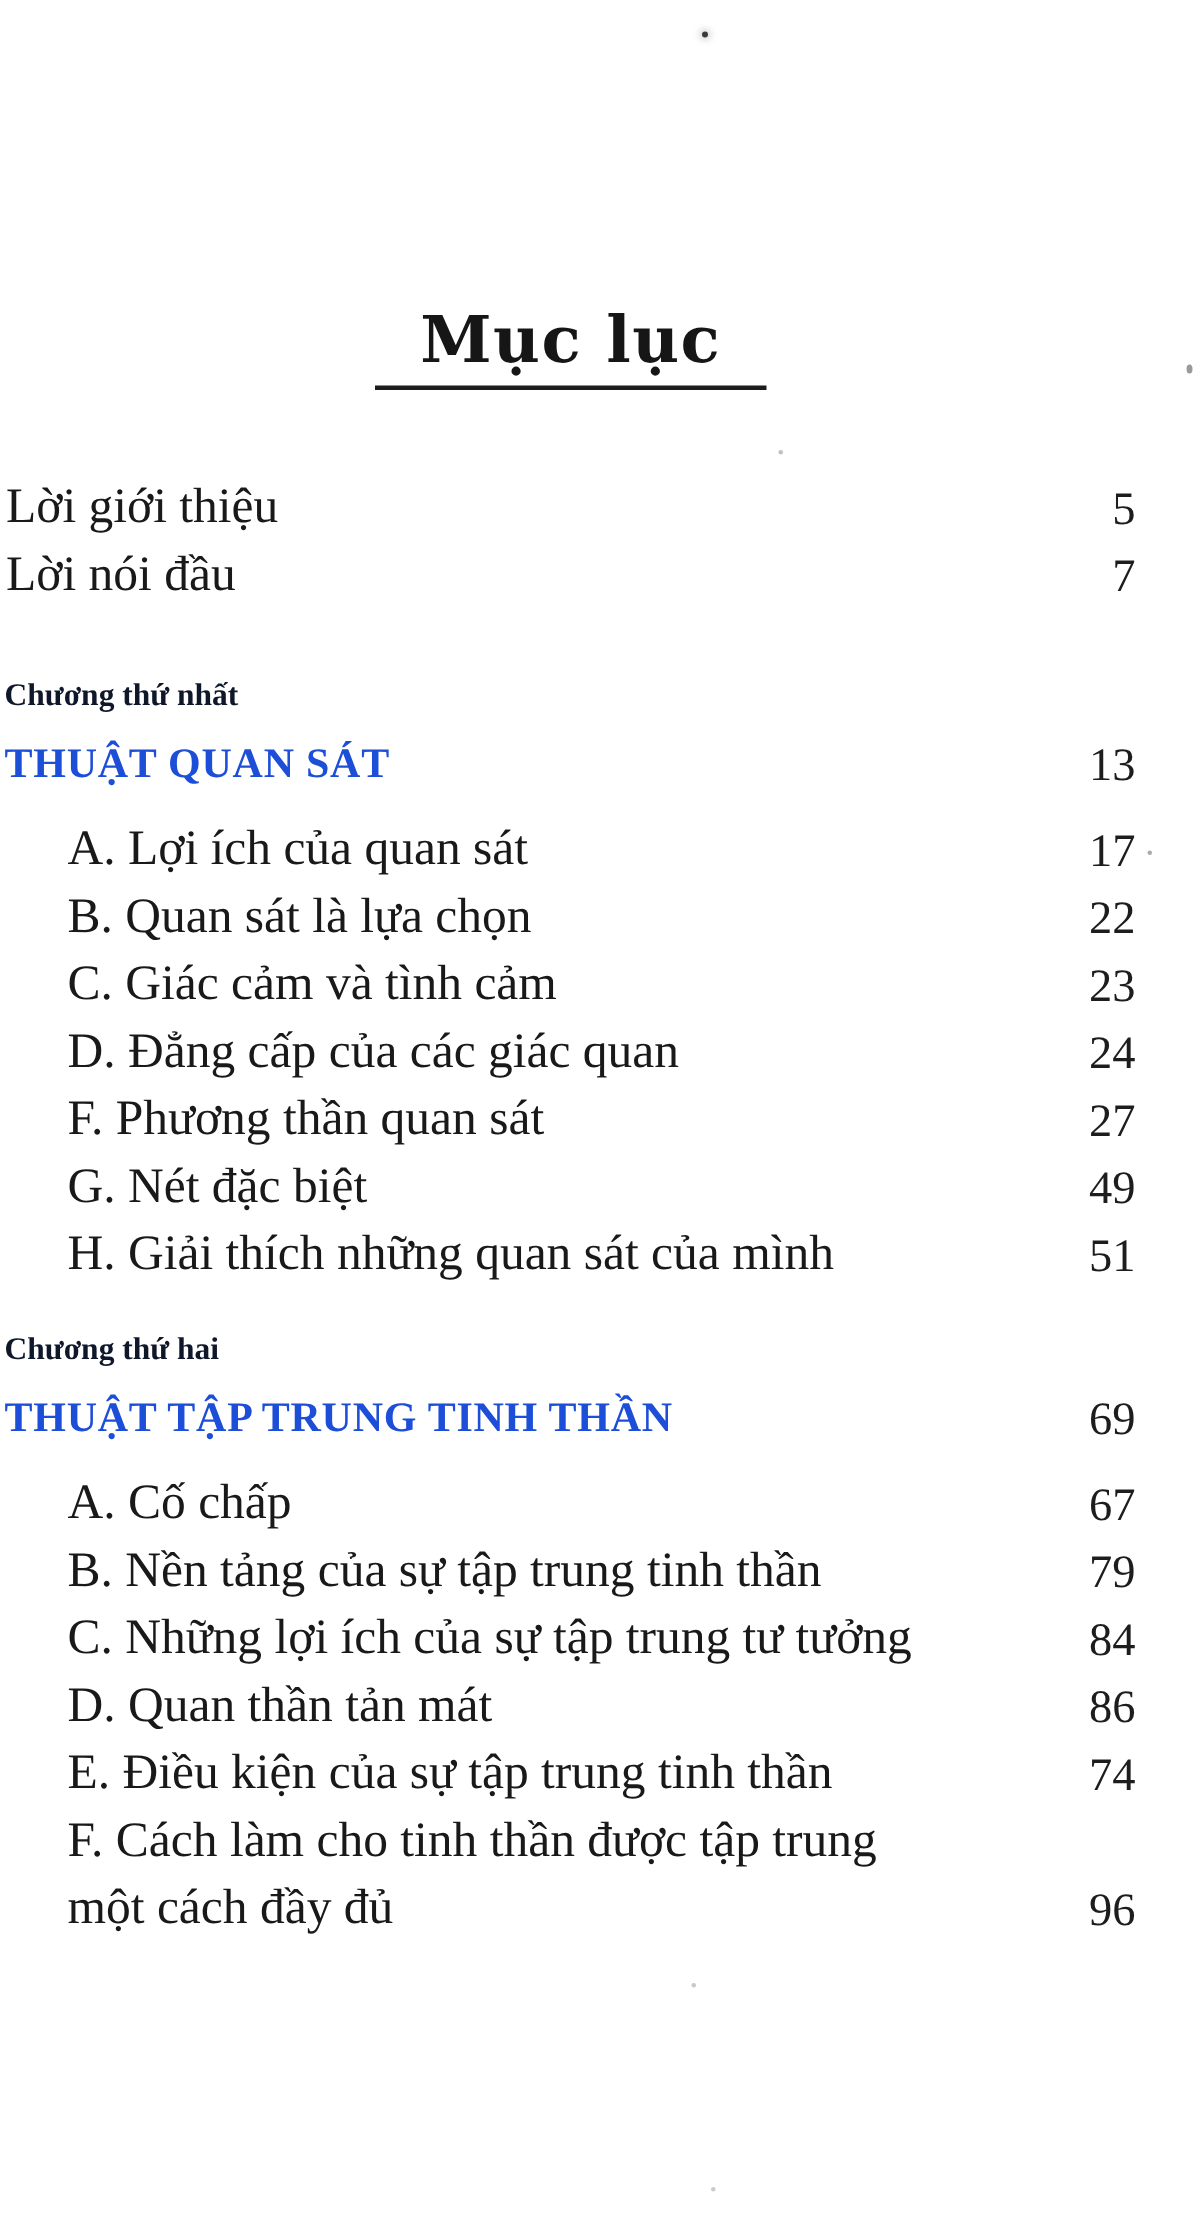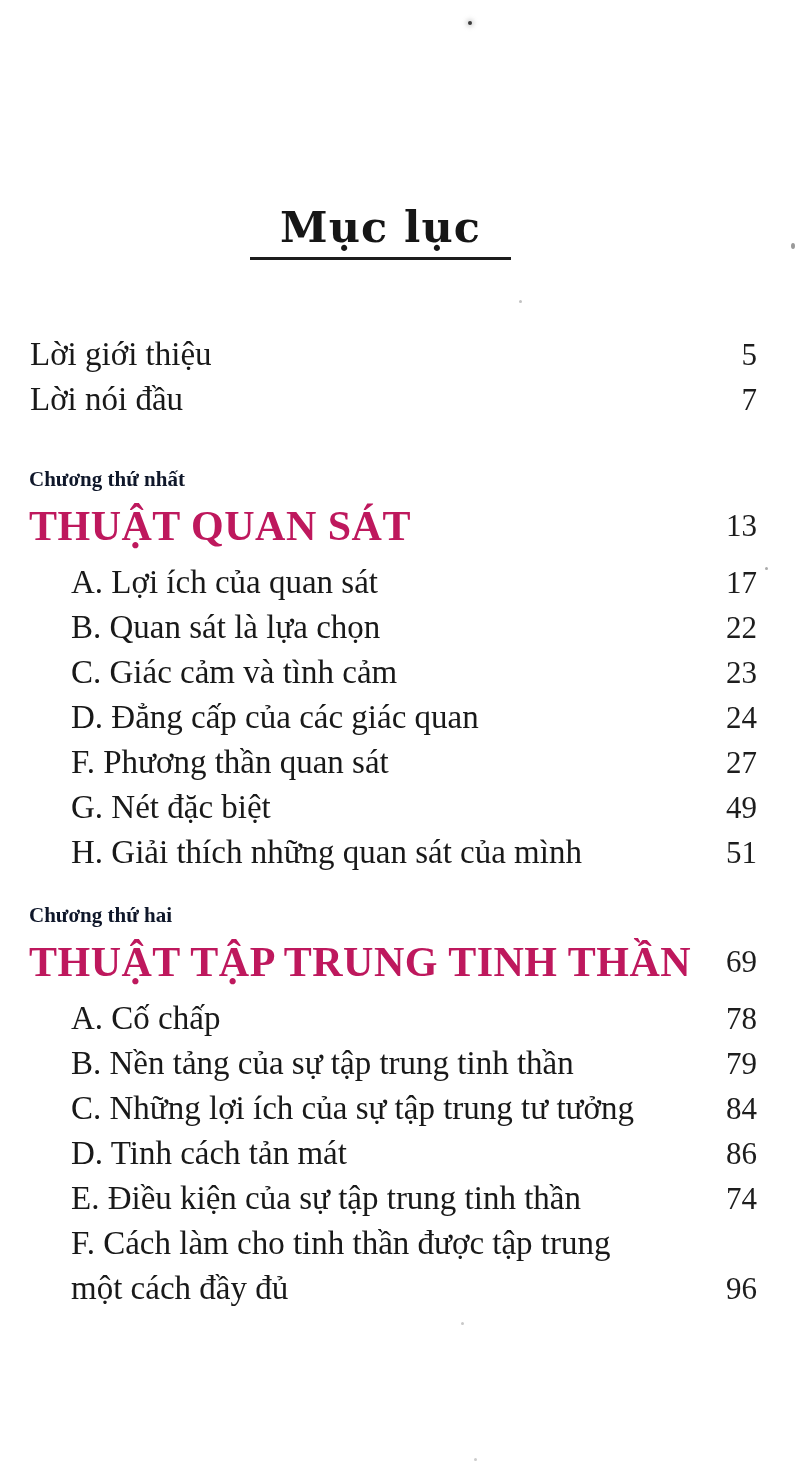--- a/index.html
+++ b/index.html
@@ -42,22 +42,21 @@
     border-bottom: 3px solid #1c1c1c;
     font-family: "DejaVu Serif", "Liberation Serif", serif;
     font-size: 43px;
     font-weight: 700;
     color: #161616;
     letter-spacing: 1px;
   }
 
   
   .toc-list {
-    margin-top: 60px;
-    padding-left: 26px;
+    margin-top: 44px;
   }
   .row {
     display: flex;
     justify-content: space-between;
     padding-left: 4px;
     padding-right: 40px;
     height: 45px;
     line-height: 45px;
     white-space: nowrap;
   }
@@ -80,24 +79,24 @@
   .row.kicker .lbl {
     font-size: 21px;
     font-weight: 700;
     color: #0f172a;
   }
   .row.chtitle {
     padding-left: 3px;
     height: 48px; line-height: 48px;
   }
   .row.chtitle .lbl {
-    font-size: 42px;
+    font-size: 28px;
     font-weight: 700;
     letter-spacing: 0.5px;
-    color: #be185d;
+    color: #1d4ed8;
   }
   .chapter .items { margin-top: 10px; }
 </style>
 </head>
 <body>
 
 <div class="page">
 
   <span class="speck s1"></span>
   <span class="speck s2"></span>
@@ -165,32 +164,32 @@
       <div class="row kicker">
         <span class="lbl">Chương thứ hai</span>
       </div>
       <div class="row chtitle">
         <span class="lbl">THUẬT TẬP TRUNG TINH THẦN</span>
         <span class="num">69</span>
       </div>
       <div class="items">
         <div class="row sub">
           <span class="lbl">A. Cố chấp</span>
-          <span class="num">78</span>
+          <span class="num">67</span>
         </div>
         <div class="row sub">
           <span class="lbl">B. Nền tảng của sự tập trung tinh thần</span>
           <span class="num">79</span>
         </div>
         <div class="row sub">
           <span class="lbl">C. Những lợi ích của sự tập trung tư tưởng</span>
           <span class="num">84</span>
         </div>
         <div class="row sub">
-          <span class="lbl">D. Tinh cách tản mát</span>
+          <span class="lbl">D. Quan thần tản mát</span>
           <span class="num">86</span>
         </div>
         <div class="row sub">
           <span class="lbl">E. Điều kiện của sự tập trung tinh thần</span>
           <span class="num">74</span>
         </div>
         <div class="row sub">
           <span class="lbl">F. Cách làm cho tinh thần được tập trung</span>
         </div>
         <div class="row sub">

